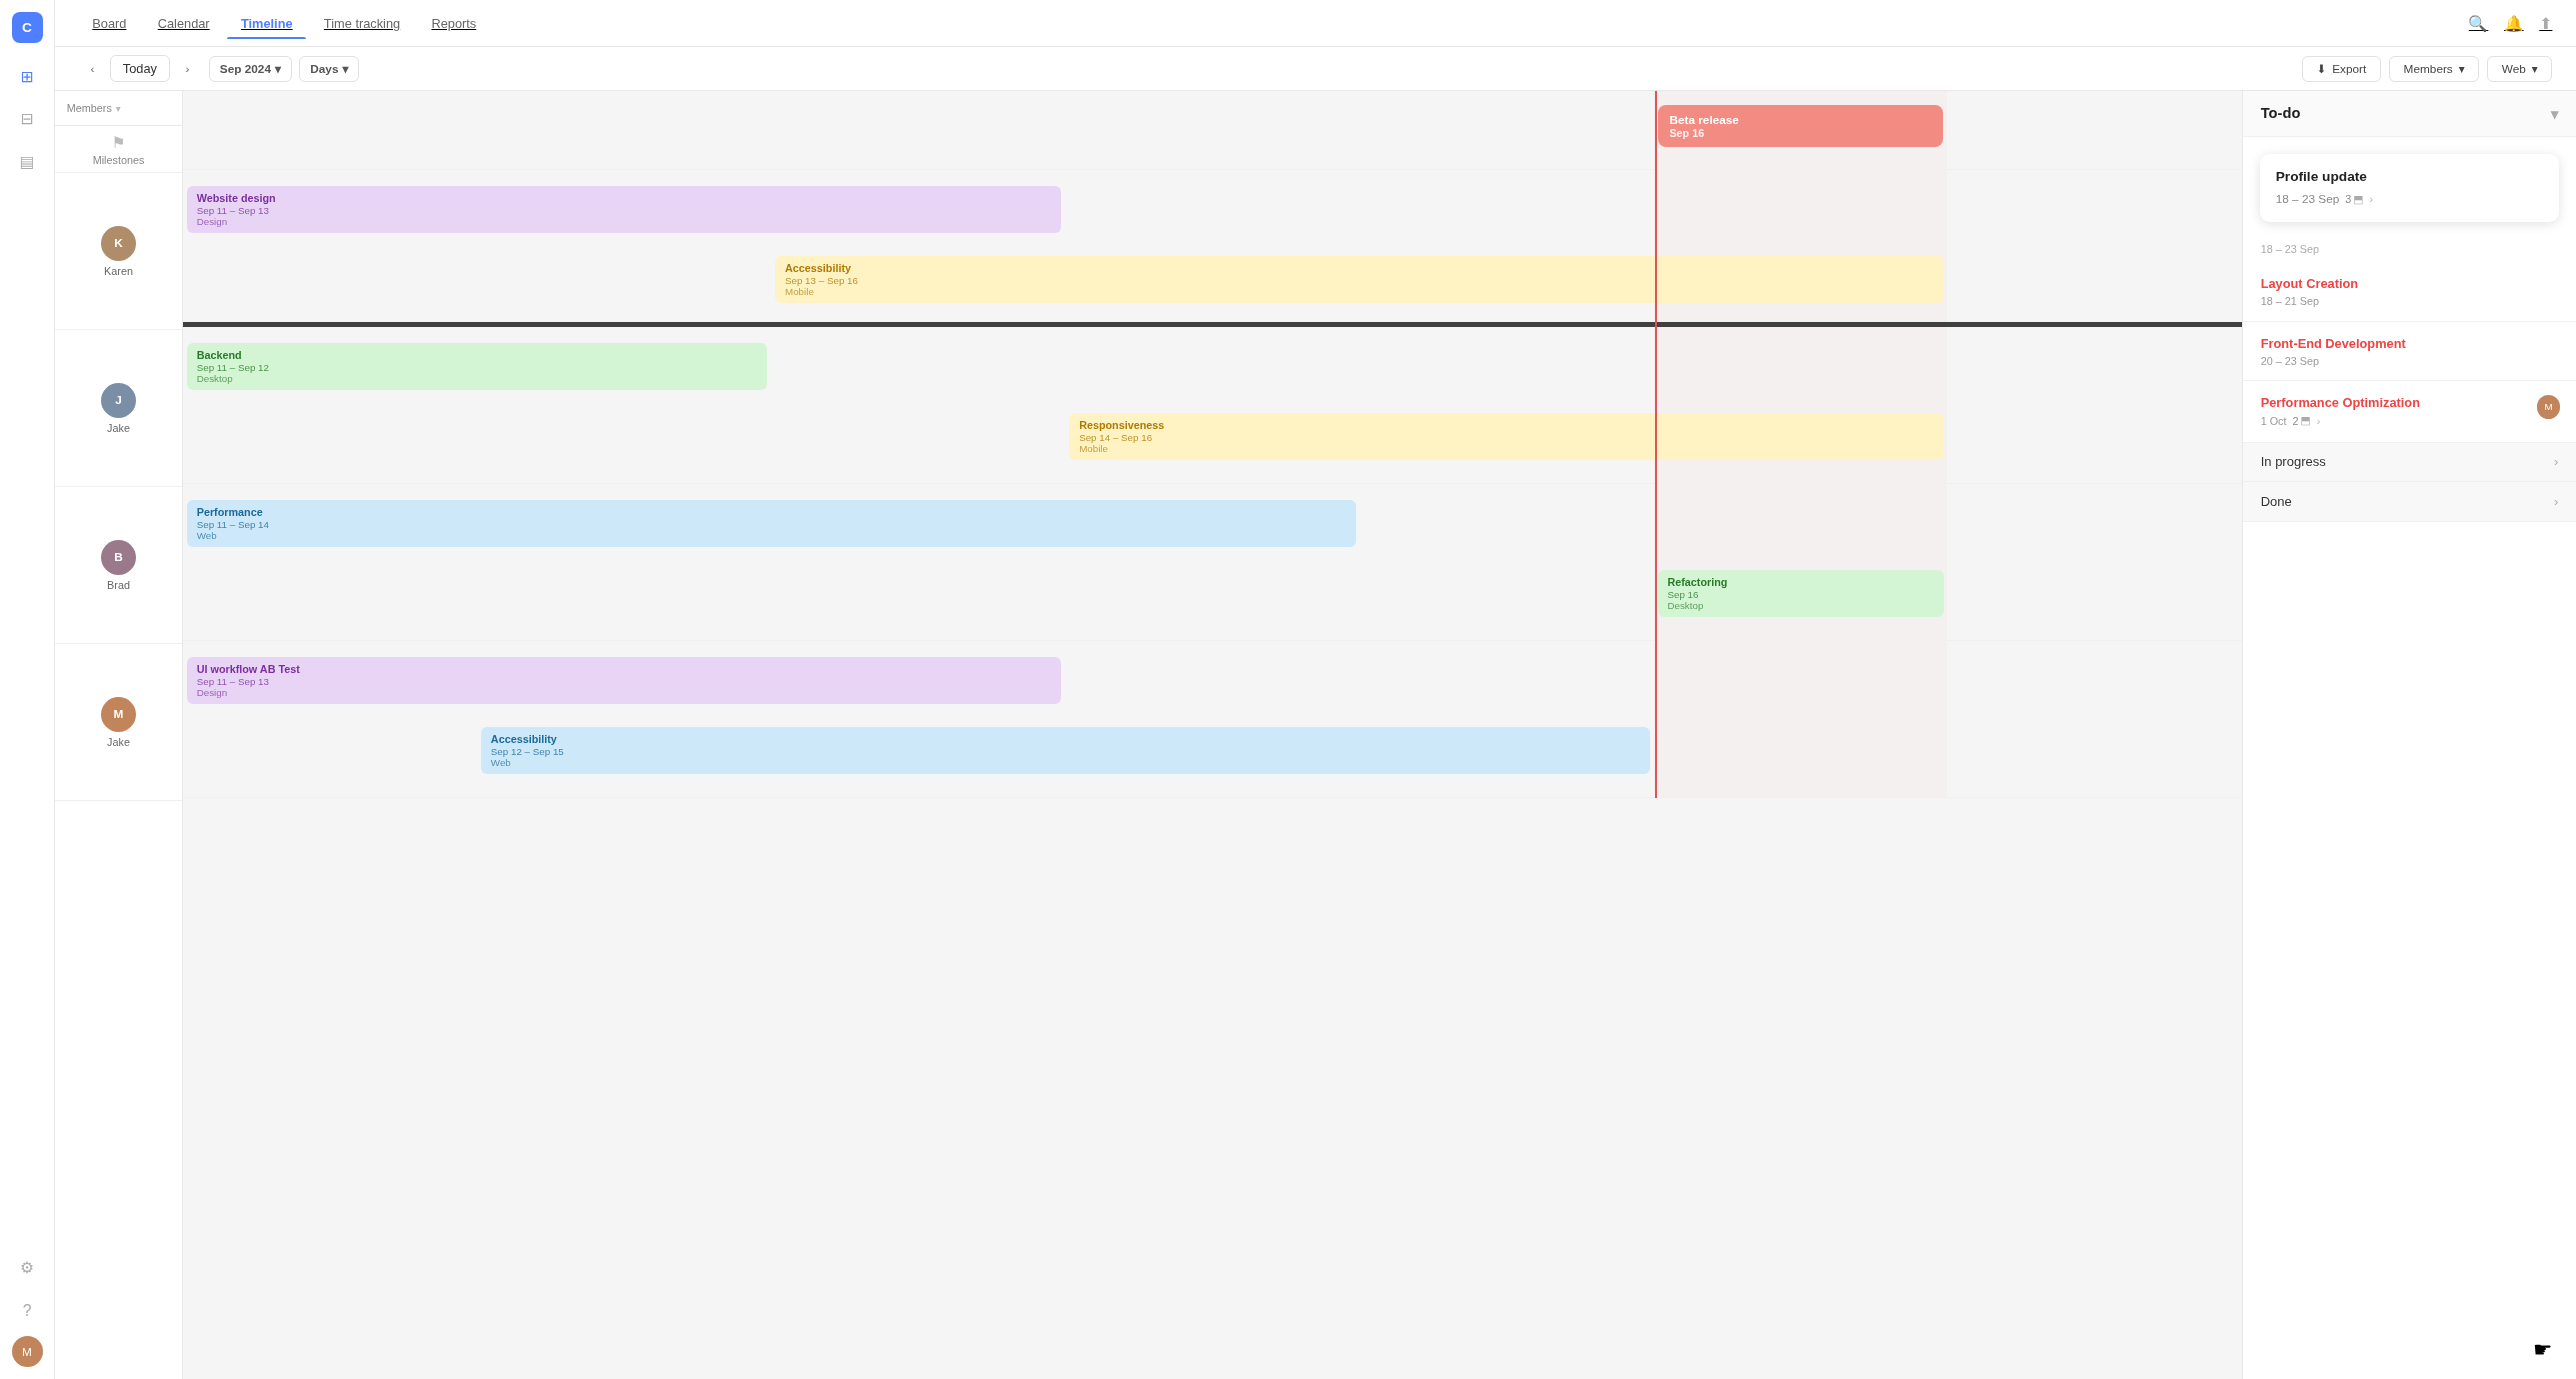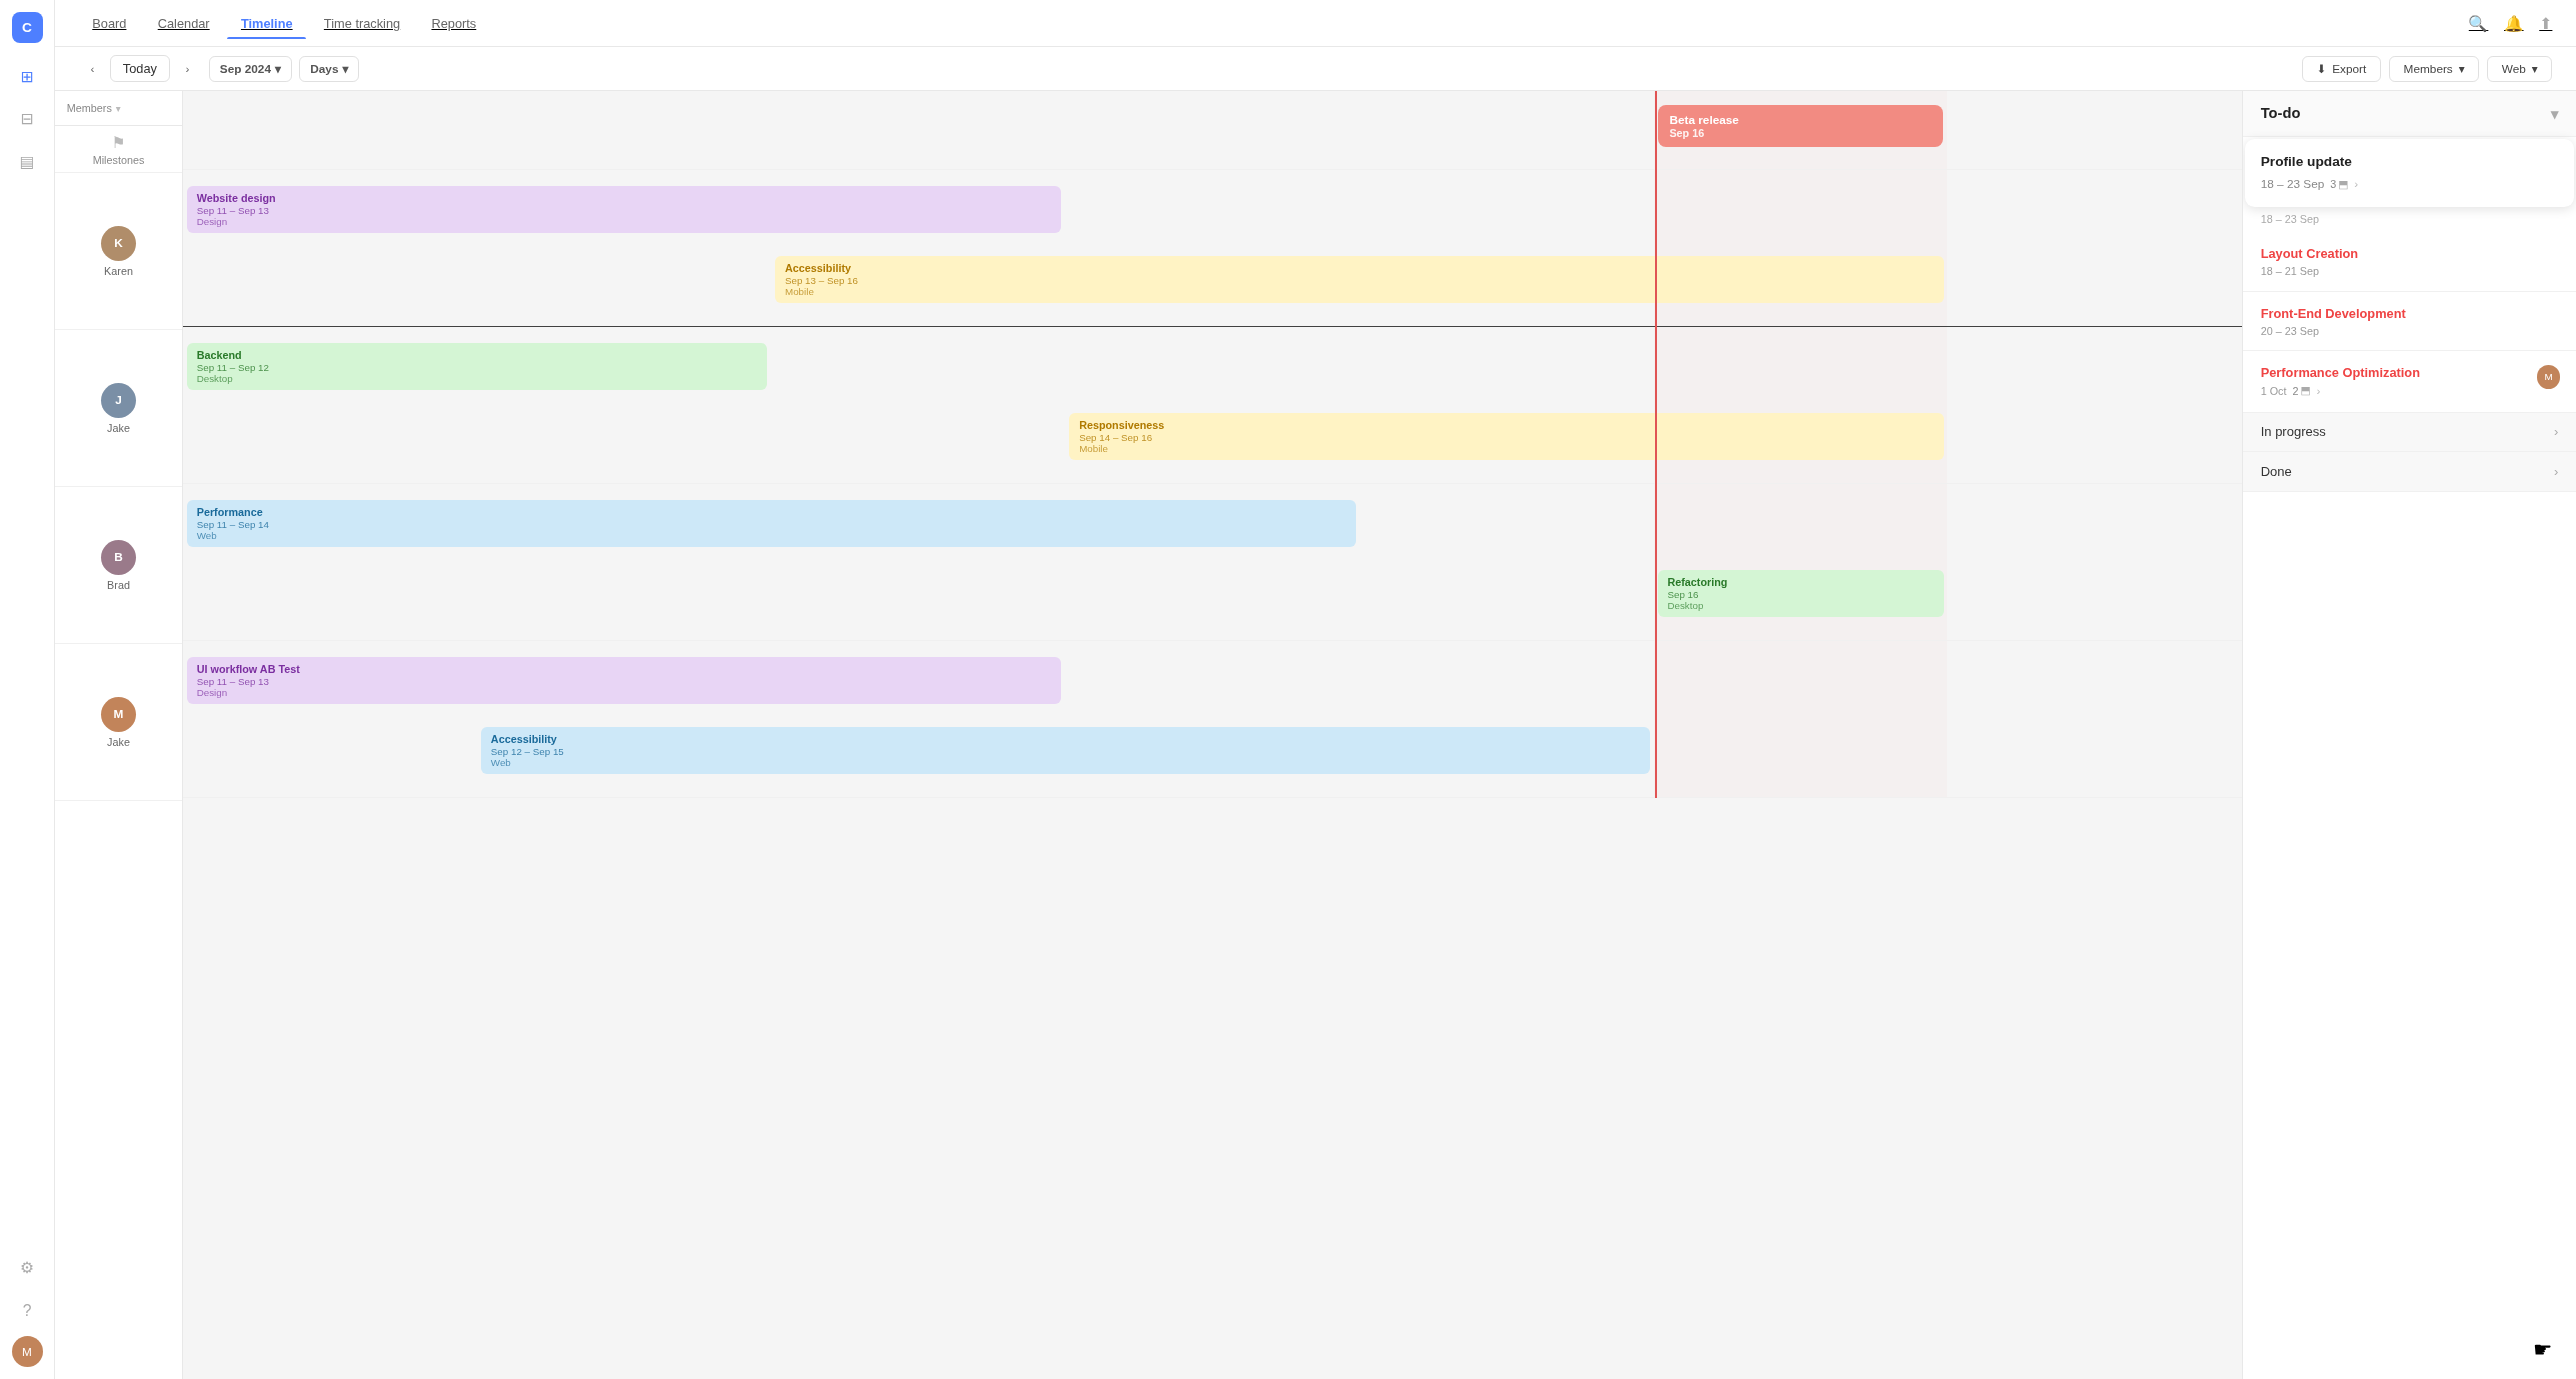--- a/index.html
+++ b/index.html
@@ -167,21 +167,21 @@
       border-bottom: 1px solid #f0f0f0;
       cursor: pointer;
     }
     .panel-item-title { font-size: 12.8px; font-weight: 600; color: #ef4444; margin-bottom: 3.9px; }
     .panel-item-sub { font-size: 10.8px; color: #999; display: flex; align-items: center; gap: 5.9px; }
 
     .panel-card {
       background: #fff;
       border-radius: 9.8px;
       box-shadow: 0 2px 11.8px rgba(0,0,0,0.12);
-      margin: 2px;
+      margin: 17px;
       padding: 15.7px;
       z-index: 20;
     }
     .panel-card-title { font-size: 13.7px; font-weight: 700; color: #222; margin-bottom: 7.9px; }
     .panel-card-sub { font-size: 11.8px; color: #888; display: flex; align-items: center; gap: 5.9px; }
 
     .section-toggle {
       display: flex;
       justify-content: space-between;
       padding: 11.8px 17.7px;
@@ -334,21 +334,21 @@
               <div class="tl-cell today-cell">
 
                 <div class="milestone-bar" style="position:absolute; top:13.7px; left:3.9px; right:3.9px; background:#f28b82; color:#fff; border-radius:7.9px; padding:7.9px 11.8px;">
                   <div style="font-size:11.8px; font-weight:700;">Beta release</div>
                   <div style="font-size:10.8px; opacity:0.9;">Sep 16</div>
                 </div>
               </div>
               <div class="tl-cell"></div>
             </div>
 
-            <div style="height:157px; display:grid; grid-template-columns:repeat(7,1fr); border-bottom:1px solid #404040; position:relative;">
+            <div style="height:157px; display:grid; grid-template-columns:repeat(7,1fr); border-bottom:5px solid #404040; position:relative;">
               <div class="tl-cell"></div>
               <div class="tl-cell"></div>
               <div class="tl-cell"></div>
               <div class="tl-cell"></div>
               <div class="tl-cell"></div>
               <div class="tl-cell today-cell"></div>
               <div class="tl-cell"></div>
 
               <div class="task-bar" style="left:calc(0/7*100% + 3.9px); width:calc(3/7*100% - 7.9px); top:15.7px; background:#e8d5f5; color:#7b2fa0;">
                 <div style="font-weight:700;">Website design</div>

